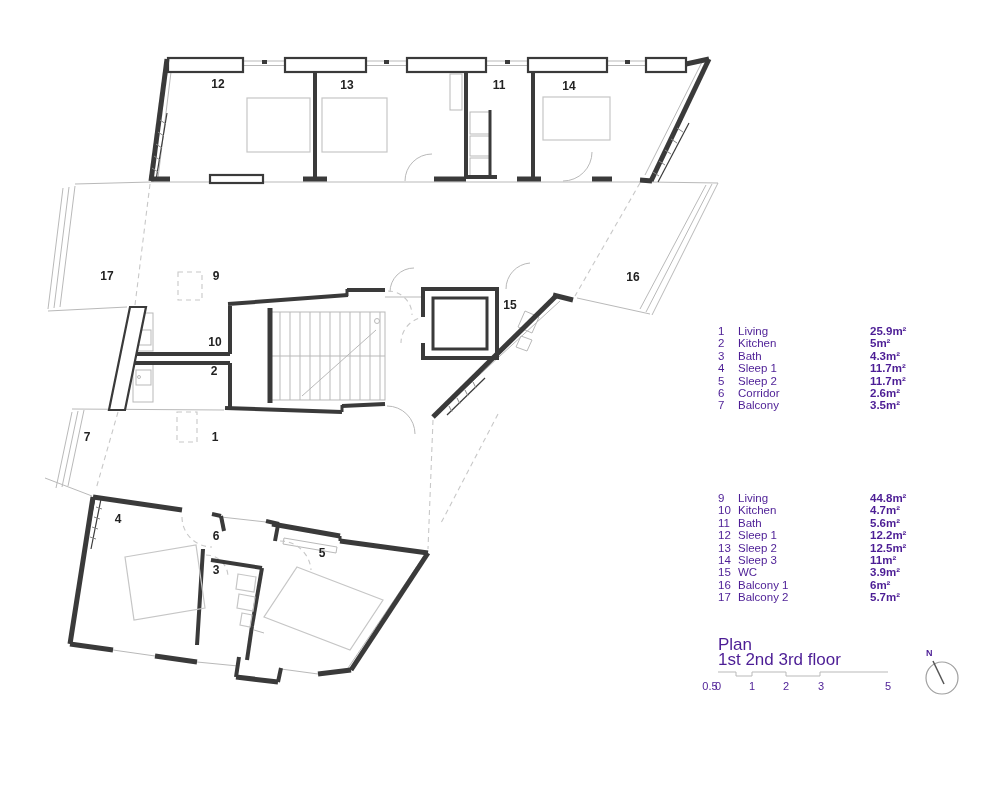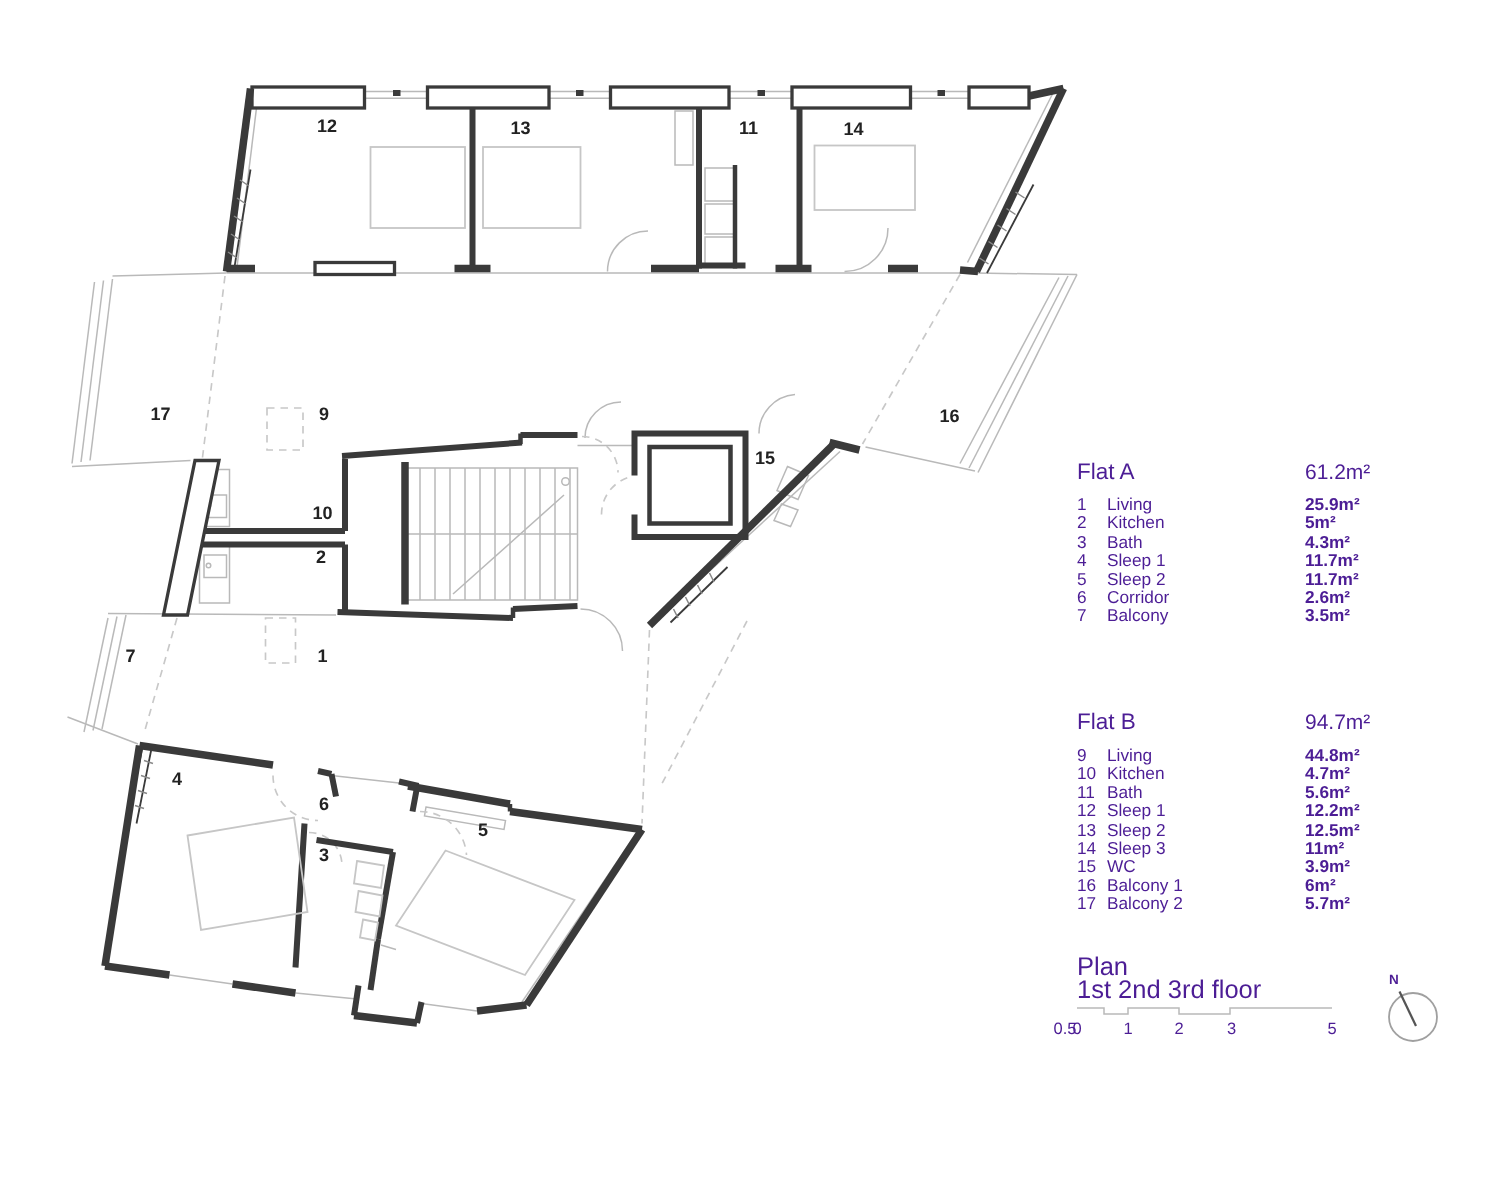--- a/index.html
+++ b/index.html
@@ -3,21 +3,21 @@
 <meta charset="utf-8">
 <style>
   html,body{margin:0;padding:0;background:#fff;}
   .screen{position:relative;width:1000px;height:786px;background:#ffffff;overflow:hidden;
           font-family:"Liberation Sans", sans-serif;color:#4c1d95;}
   #plan-svg{position:absolute;left:0;top:0;}
   .room-label{font-family:"Liberation Sans", sans-serif;font-size:12px;font-weight:bold;fill:#222;}
   .legend{position:absolute;left:718px;width:210px;}
   .legend-title-row{position:relative;font-size:15px;height:20px;}
   .legend-total{position:absolute;left:152px;top:0;font-size:14px;}
-  .legend-rows{margin-top:5px;}
+  .legend-rows{margin-top:19px;}
   .legend-row{position:relative;font-size:11.5px;line-height:12.4px;height:12.4px;}
   .row-num{display:inline-block;width:20px;}
   .row-val{position:absolute;left:152px;top:0;font-weight:bold;}
   .plan-title{position:absolute;left:718px;top:637px;font-size:17px;line-height:15px;}
   #scale-labels{position:absolute;left:0;top:680px;height:14px;width:1000px;}
   .scale-label{position:absolute;top:0;transform:translateX(-50%);font-size:11px;}
   .north-n{position:absolute;left:926px;top:648px;font-size:9px;font-weight:bold;}
 </style>
 </head>
 <body>
@@ -278,40 +278,32 @@
         <text x="87" y="441" text-anchor="middle" class="room-label">7</text>
         <text x="215" y="441" text-anchor="middle" class="room-label">1</text>
         <text x="118" y="523" text-anchor="middle" class="room-label">4</text>
         <text x="216" y="540" text-anchor="middle" class="room-label">6</text>
         <text x="216" y="574" text-anchor="middle" class="room-label">3</text>
         <text x="322" y="557" text-anchor="middle" class="room-label">5</text>
       </g>
   </svg>
 
   <div class="legend" style="top:306px">
-    <div class="legend-title-row">
-      <span class="legend-title">Flat A</span>
-      <span class="legend-total">61.2m²</span>
-    </div>
     <div class="legend-rows">
         <div class="legend-row"><span class="row-num">1</span><span class="row-name">Living</span><span class="row-val">25.9m²</span></div>
         <div class="legend-row"><span class="row-num">2</span><span class="row-name">Kitchen</span><span class="row-val">5m²</span></div>
         <div class="legend-row"><span class="row-num">3</span><span class="row-name">Bath</span><span class="row-val">4.3m²</span></div>
         <div class="legend-row"><span class="row-num">4</span><span class="row-name">Sleep 1</span><span class="row-val">11.7m²</span></div>
         <div class="legend-row"><span class="row-num">5</span><span class="row-name">Sleep 2</span><span class="row-val">11.7m²</span></div>
         <div class="legend-row"><span class="row-num">6</span><span class="row-name">Corridor</span><span class="row-val">2.6m²</span></div>
         <div class="legend-row"><span class="row-num">7</span><span class="row-name">Balcony</span><span class="row-val">3.5m²</span></div>
       </div>
   </div>
 
   <div class="legend" style="top:473px">
-    <div class="legend-title-row">
-      <span class="legend-title">Flat B</span>
-      <span class="legend-total">94.7m²</span>
-    </div>
     <div class="legend-rows">
         <div class="legend-row"><span class="row-num">9</span><span class="row-name">Living</span><span class="row-val">44.8m²</span></div>
         <div class="legend-row"><span class="row-num">10</span><span class="row-name">Kitchen</span><span class="row-val">4.7m²</span></div>
         <div class="legend-row"><span class="row-num">11</span><span class="row-name">Bath</span><span class="row-val">5.6m²</span></div>
         <div class="legend-row"><span class="row-num">12</span><span class="row-name">Sleep 1</span><span class="row-val">12.2m²</span></div>
         <div class="legend-row"><span class="row-num">13</span><span class="row-name">Sleep 2</span><span class="row-val">12.5m²</span></div>
         <div class="legend-row"><span class="row-num">14</span><span class="row-name">Sleep 3</span><span class="row-val">11m²</span></div>
         <div class="legend-row"><span class="row-num">15</span><span class="row-name">WC</span><span class="row-val">3.9m²</span></div>
         <div class="legend-row"><span class="row-num">16</span><span class="row-name">Balcony 1</span><span class="row-val">6m²</span></div>
         <div class="legend-row"><span class="row-num">17</span><span class="row-name">Balcony 2</span><span class="row-val">5.7m²</span></div>

